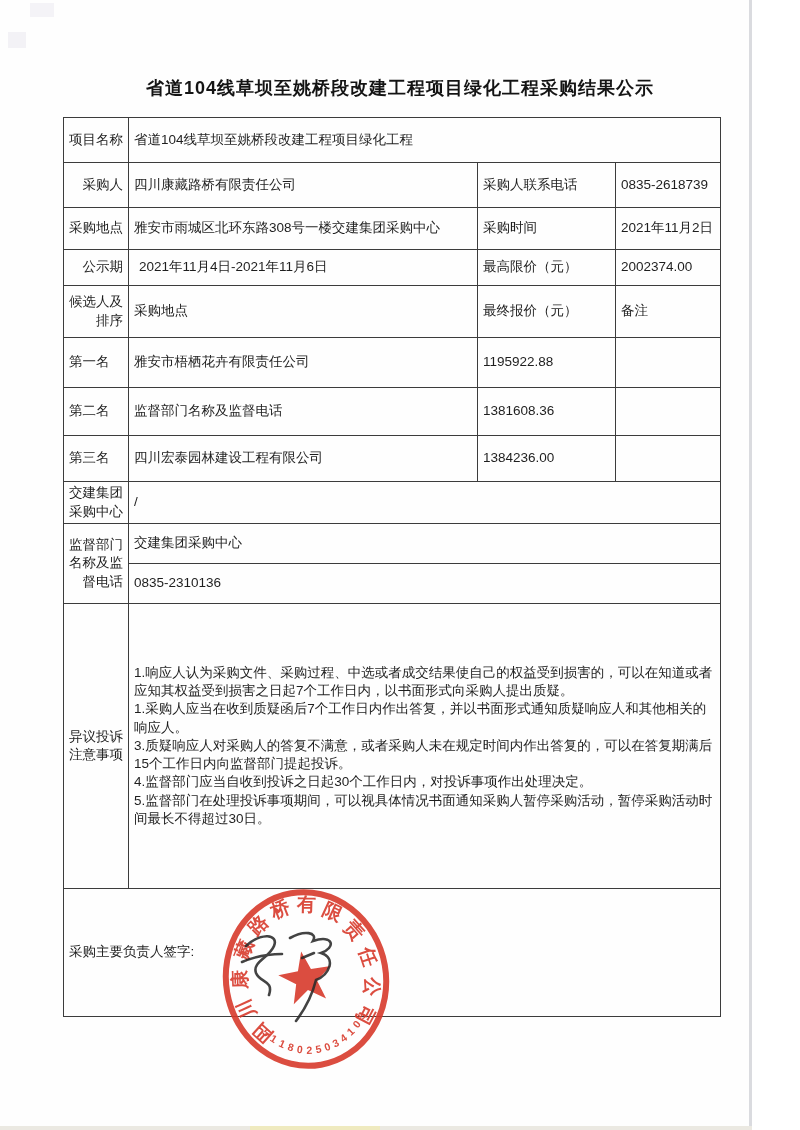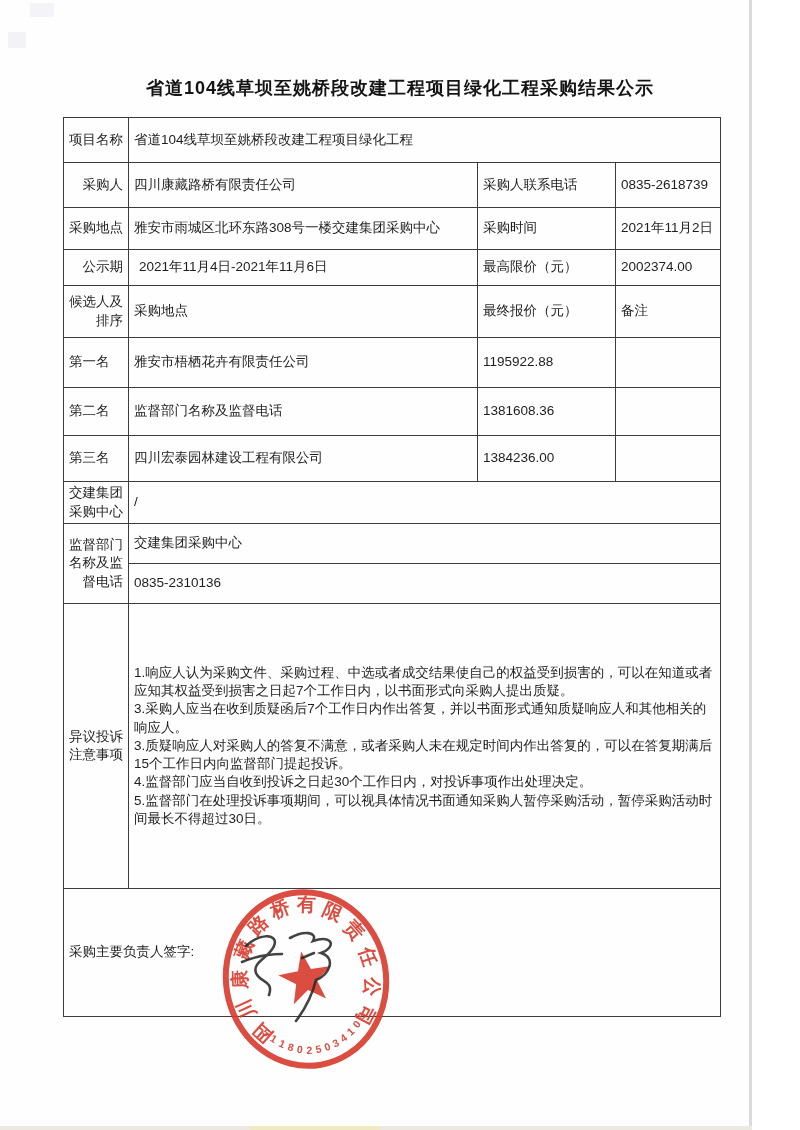--- a/index.html
+++ b/index.html
@@ -110,21 +110,21 @@
         <td class="lbl" rowspan="2">监督部门名称及监督电话</td>
         <td class="ctr" colspan="3">交建集团采购中心</td>
       </tr>
       <tr style="height:40px;">
         <td class="ctr" colspan="3">0835-2310136</td>
       </tr>
       <tr style="height:285px;">
         <td class="lbl">异议投诉注意事项</td>
         <td class="notice" colspan="3">
           <div>1.响应人认为采购文件、采购过程、中选或者成交结果使自己的权益受到损害的，可以在知道或者应知其权益受到损害之日起7个工作日内，以书面形式向采购人提出质疑。</div>
-          <div>3.采购人应当在收到质疑函后7个工作日内作出答复，并以书面形式通知质疑响应人和其他相关的响应人。</div>
+          <div>1.采购人应当在收到质疑函后7个工作日内作出答复，并以书面形式通知质疑响应人和其他相关的响应人。</div>
           <div>3.质疑响应人对采购人的答复不满意，或者采购人未在规定时间内作出答复的，可以在答复期满后15个工作日内向监督部门提起投诉。</div>
           <div>4.监督部门应当自收到投诉之日起30个工作日内，对投诉事项作出处理决定。</div>
           <div>5.监督部门在处理投诉事项期间，可以视具体情况书面通知采购人暂停采购活动，暂停采购活动时间最长不得超过30日。</div>
         </td>
       </tr>
       <tr style="height:128px;">
         <td class="sig-cell" colspan="4">
           <span class="sig-label">采购主要负责人签字:</span>
           <div class="stamp">
             <svg viewBox="0 0 180 190" width="180" height="196" xmlns="http://www.w3.org/2000/svg">

